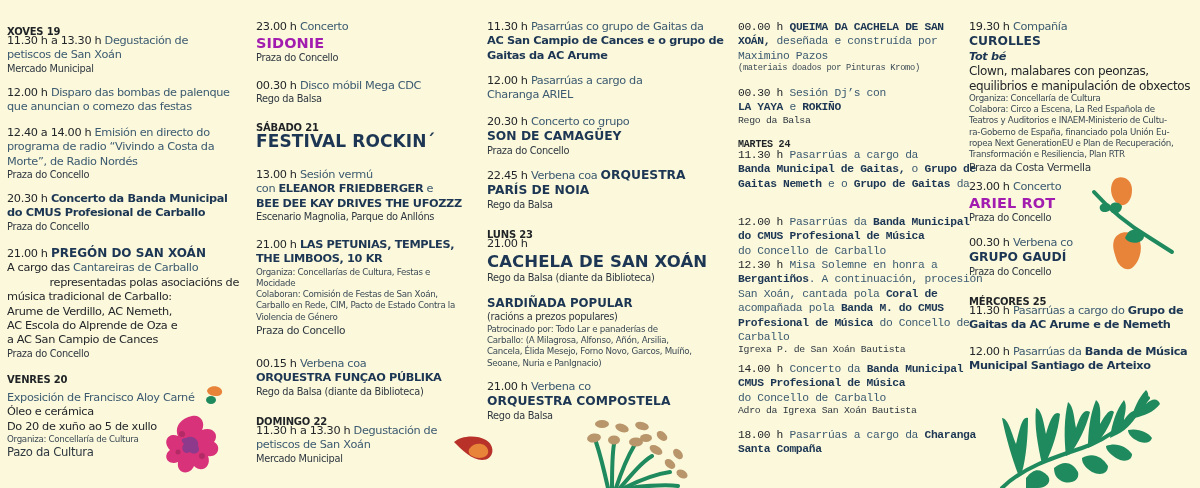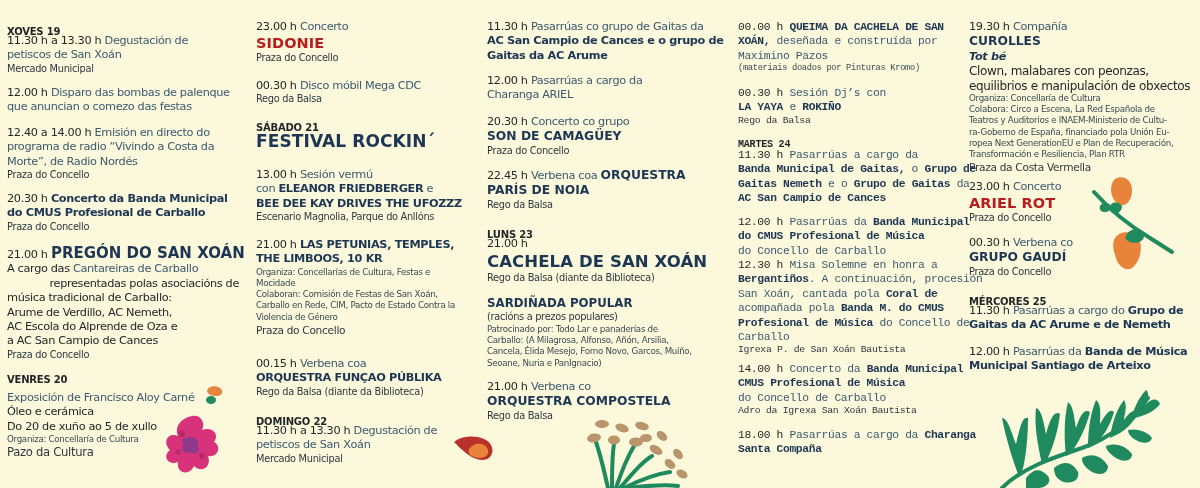--- a/index.html
+++ b/index.html
@@ -17,21 +17,21 @@
   .c4 { left: 738px; width: 222px; font-family: Liberation Mono, monospace; }
   .c5 { left: 969px; width: 228px; }
 
   .ev { position: absolute; left: 0; width: 100%; }
   .ln { display: block; white-space: nowrap; font-size: 11.3px; line-height: 14.4px; color: #3c5a70; letter-spacing: -0.35px; }
   .ln b, .bold { font-weight: bold; color: #1c3653; }
   .day { font-weight: bold; color: #1f2326; font-size: 10px; line-height: 14.4px; letter-spacing: -0.2px; }
   .place { display: block; font-size: 9.8px; line-height: 12.6px; color: #2f3840; letter-spacing: -0.3px; }
   .place-lg { display: block; font-size: 11.6px; line-height: 14.6px; color: #2f3840; letter-spacing: -0.3px; }
   .small { display: block; font-size: 8.7px; line-height: 11.2px; color: #3c4a55; letter-spacing: -0.3px; white-space: nowrap; }
-  .big { display: block; font-weight: bold; color: #b91c1c; font-size: 14.5px; line-height: 18px; letter-spacing: 0.1px; }
+  .big { display: block; font-weight: bold; color: #a21caf; font-size: 14.5px; line-height: 18px; letter-spacing: 0.1px; }
   .xl { display: block; font-weight: bold; color: #1c3653; font-size: 17px; line-height: 21px; letter-spacing: 0.1px; }
   .dark { color: #24272a; text-align: right; }
   .ital { font-style: italic; font-weight: bold; color: #1c3653; }
   .deco { position: absolute; }
 </style>
 </head>
 <body>
 
 <div class="col c1">
   <div class="ev" style="top:20px">
@@ -51,21 +51,21 @@
     <span class="ln">programa de radio “Vivindo a Costa da</span>
     <span class="ln">Morte”, de Radio Nordés</span>
     <span class="place">Praza do Concello</span>
   </div>
   <div class="ev" style="top:192px">
     <span class="ln"><span class="dark">20.30 h</span> <b>Concerto da Banda Municipal</b></span>
     <span class="ln"><b>do CMUS Profesional de Carballo</b></span>
     <span class="place">Praza do Concello</span>
   </div>
   <div class="ev" style="top:246px">
-    <span class="ln"><span class="dark">21.00 h</span> <b style="font-size:15px;letter-spacing:0">PREGÓN DO SAN XOÁN</b></span>
+    <span class="ln"><span class="dark">21.00 h</span> <b style="font-size:12px;letter-spacing:0">PREGÓN DO SAN XOÁN</b></span>
     <span class="ln"><span class="dark">A cargo das</span> <span>Cantareiras de Carballo</span></span>
     <span class="ln dark" style="color:#24272a">representadas polas asociacións de</span>
     <span class="ln" style="color:#24272a">música tradicional de Carballo:</span>
     <span class="ln" style="color:#24272a">Arume de Verdillo, AC Nemeth,</span>
     <span class="ln" style="color:#24272a">AC Escola do Alprende de Oza e</span>
     <span class="ln" style="color:#24272a">a AC San Campio de Cances</span>
     <span class="place">Praza do Concello</span>
   </div>
   <div class="ev" style="top:368px">
     <span class="day">VENRES 20</span>
@@ -223,21 +223,20 @@
     <span class="ln"><b>LA YAYA</b> <span>e</span> <b>ROKIÑO</b></span>
     <span class="place">Rego da Balsa</span>
   </div>
   <div class="ev" style="top:134px">
     <span class="day">MARTES 24</span>
   </div>
   <div class="ev" style="top:148px">
     <span class="ln"><span class="dark">11.30 h</span> <span>Pasarrúas a cargo da</span></span>
     <span class="ln"><b>Banda Municipal de Gaitas,</b> <span>o</span> <b>Grupo de</b></span>
     <span class="ln"><b>Gaitas Nemeth</b> <span>e o</span> <b>Grupo de Gaitas</b> <span>da</span></span>
-    <span class="ln"><b>AC San Campio de Cances</b></span>
   </div>
   <div class="ev" style="top:215px">
     <span class="ln"><span class="dark">12.00 h</span> <span>Pasarrúas da</span> <b>Banda Municipal</b></span>
     <span class="ln"><b>do CMUS Profesional de Música</b></span>
     <span class="ln">do Concello de Carballo</span>
   </div>
   <div class="ev" style="top:258px">
     <span class="ln"><span class="dark">12.30 h</span> <span>Misa Solemne en honra a</span></span>
     <span class="ln"><b>Bergantiños</b><span>. A continuación, procesión</span></span>
     <span class="ln"><span>San Xoán, cantada pola</span> <b>Coral de</b></span>

